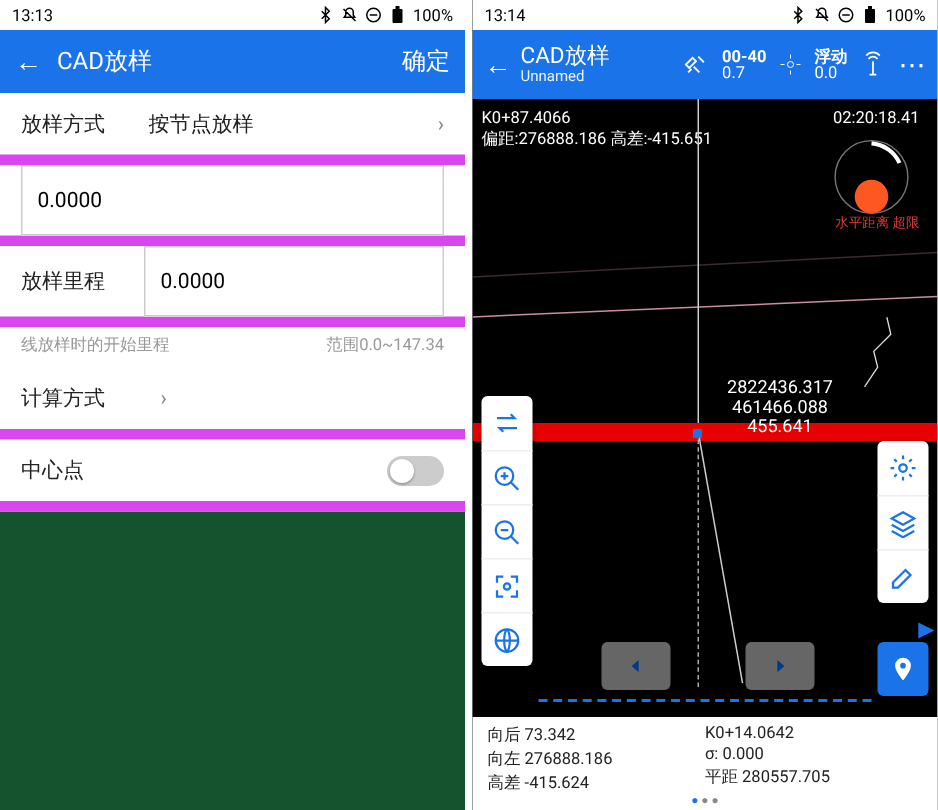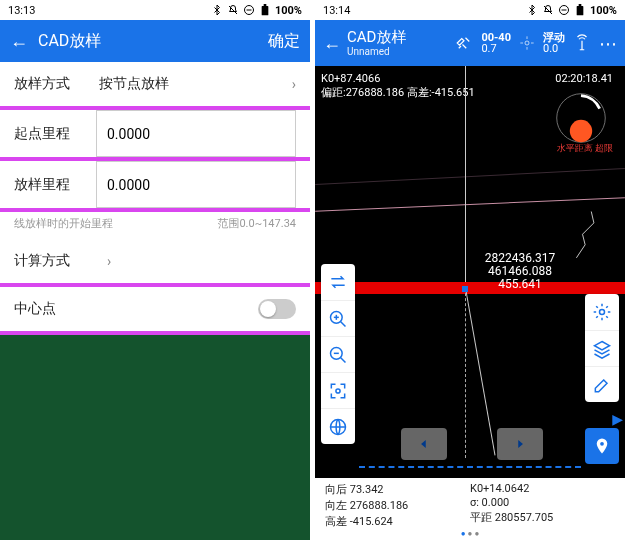--- a/index.html
+++ b/index.html
@@ -3,29 +3,29 @@
 <meta charset="utf-8">
 <style>
   * { box-sizing: border-box; margin: 0; padding: 0; font-family: -apple-system, "Segoe UI", Roboto, sans-serif; }
   body { width: 625px; height: 540px; background: #fff; display: flex; overflow: hidden; }
   .phone { height: 540px; position: relative; background:#fff; overflow: hidden;}
   .left-phone { width: 310px; background:#14532d;}
   .gap { width:5px; background:#fff; }
   .right-phone { width: 310px; background:#000; }
   
   .statusbar { height: 20px; background:#fff; display:flex; align-items:center; justify-content:space-between; padding:0 8px; font-size:11px; color:#000;}
-  .status-right { display:flex; align-items:center; gap:4px;font-weight:bold; }
+  .status-right { display:flex; align-items:center; gap:4px; }
   .status-right svg { width:12px; height:12px; }
   
   .titlebar { height: 42px; background:#1a73e8; color:#fff; display:flex; align-items:center; padding:0 10px; font-size:16px; }
   .titlebar .spacer { flex:1; }
   .titlebar .back { margin-right:10px; font-size:18px; }
   
   .settings { background:#fff; }
-  .row { display:flex; align-items:center; min-height:48px; padding:0 14px; border-bottom:4px solid #d946ef; font-size:14px; color:#222; }
+  .row { display:flex; align-items:center; min-height:48px; padding:0 14px; border-bottom:7px solid #d946ef; font-size:14px; color:#222; }
   .row .label { width: 85px; }
   .row .value { flex:1; text-align:left; color:#222; }
   .row input.numfield { flex:1; height:47px; border:1px solid #ccc; padding:0 10px; font-size:14px; background:#fff; }
   .chev { margin-left:8px; color:#888; font-size:14px;}
   .hint { display:flex; justify-content:space-between; font-size:11px; color:#999; padding:4px 14px 8px; }
   .toggle { width:38px; height:20px; border-radius:10px; background:#ccc; position:relative; }
   .toggle::after { content:""; position:absolute; width:16px; height:16px; border-radius:50%; background:#fff; top:2px; left:2px; box-shadow:0 1px 2px rgba(0,0,0,.3);}
   
   .titlebar2 { height:46px; background:#1a73e8; color:#fff; display:flex; align-items:center; padding:0 8px; gap:6px; }
   .titlebar2 .titles { display:flex; flex-direction:column; line-height:1.1;}
@@ -111,21 +111,20 @@
   </div>
 
   <div class="settings">
     <div class="row">
       <span class="label">放样方式</span>
       <span class="value">按节点放样</span>
       <span class="chev">›</span>
     </div>
 
     <div class="row">
-      <span class="label">起点里程</span>
       <input class="numfield" value="0.0000" style="">
     </div>
 
     <div class="row">
       <span class="label">放样里程</span>
       <input class="numfield" value="0.0000" style="">
     </div>
 
     <div class="hint">
       <span>线放样时的开始里程</span>

